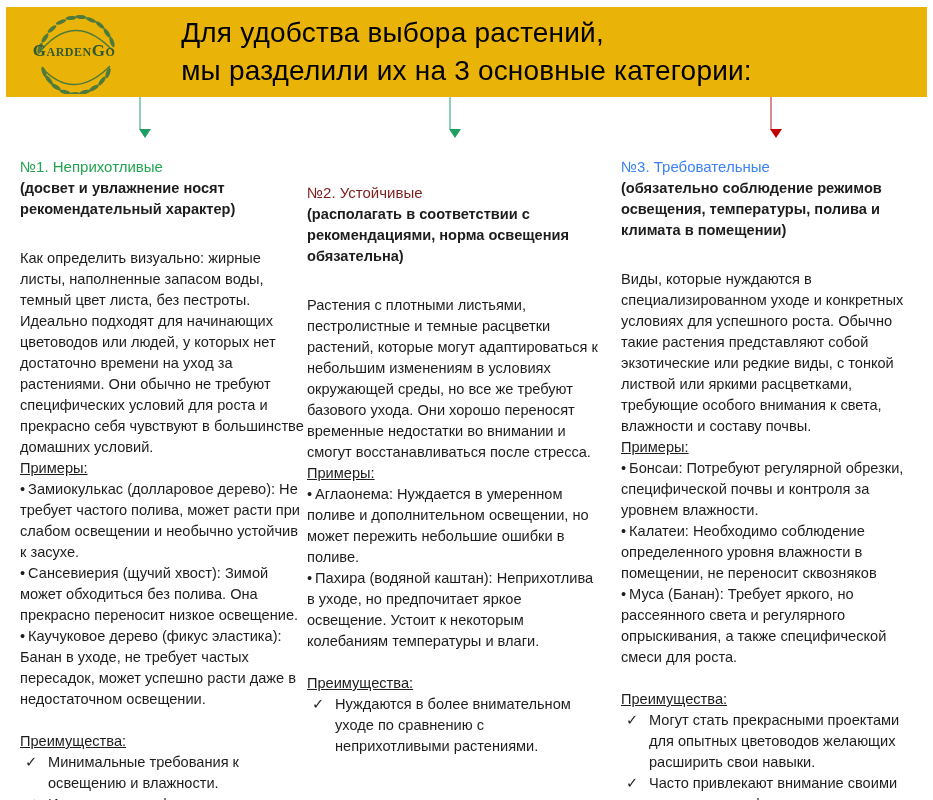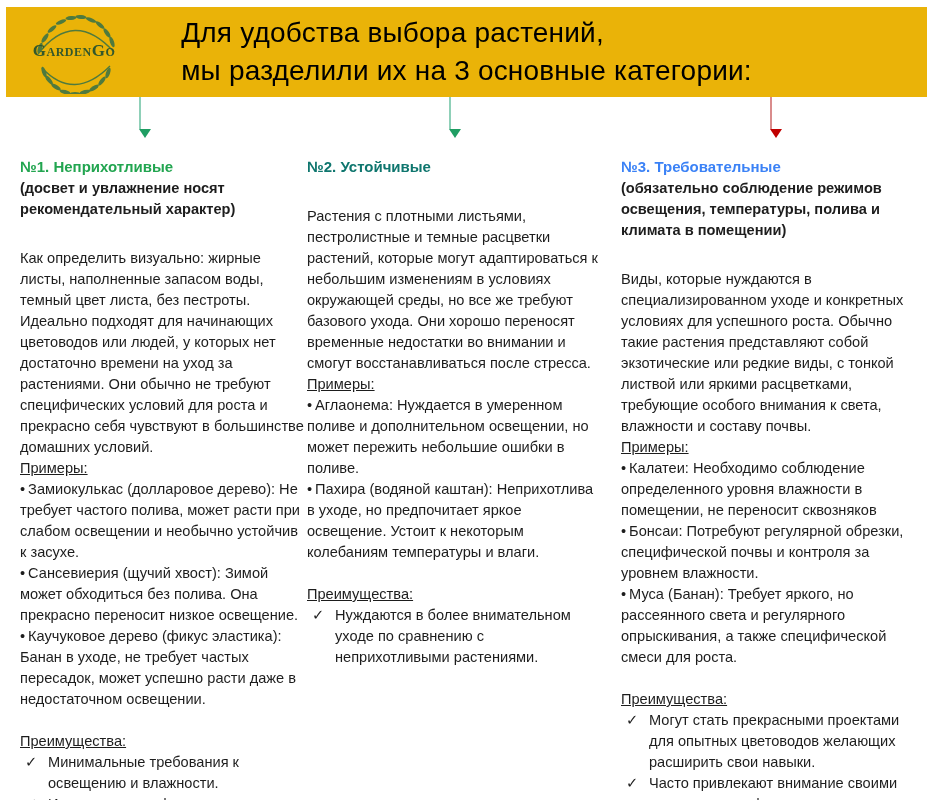--- a/index.html
+++ b/index.html
@@ -37,23 +37,23 @@
   .arrow-teal .shaft { background:#8fd0b8; }
   .arrow-teal .head  { border-top-color:#1f9e63; }
   .arrow-red  .shaft { background:#d98c8c; }
   .arrow-red  .head  { border-top-color:#c00000; }
   .arrow-1 { left:139px; } .arrow-2 { left:449px; } .arrow-3 { left:770px; }
   
   .col { position:absolute; top:156px; font-size:14.6px; line-height:21px; }
   .col-1 { left:20px;  width:284px; }
   .col-2 { left:307px; width:295px; }
   .col-3 { left:621px; width:293px; }
-  .cat-heading { font-size:15px; font-weight:700; line-height:22px; }
+  .cat-heading { font-size:15px; font-weight:400; line-height:22px; }
   .c1 .cat-heading { color:#22a550; }
-  .c2 .cat-heading { color:#0f766e; }
+  .c2 .cat-heading { color:#7f1d1d;margin-top:26px; }
   .c3 .cat-heading { color:#3b82f6; }
   .cat-sub { font-weight:700; }
   .cat-desc { margin-top:28px; }
   .sec-label { text-decoration:underline; font-weight:400; }
   .adv-label { margin-top:21px; }
   .example .bullet { margin-right:3px; }
   .advantage { position:relative; padding-left:28px; }
   .advantage .check { position:absolute; left:5px; top:0; }
 </style>
 </head>
@@ -120,36 +120,37 @@
     <div class="example"><span class="bullet">•</span><span>Сансевиерия (щучий хвост): Зимой может обходиться без полива. Она прекрасно переносит низкое освещение.</span></div>
     <div class="example"><span class="bullet">•</span><span>Каучуковое дерево (фикус эластика): Банан в уходе, не требует частых пересадок, может успешно расти даже в недостаточном освещении.</span></div>
     <p class="sec-label adv-label">Преимущества:</p>
     <div class="advantage"><span class="check">✓</span><span>Минимальные требования к освещению и влажности.</span></div>
     <div class="advantage"><span class="check">✓</span><span>Идеальны для офисов и домашних условий.</span></div>
 
   </section>
 
   <section class="col col-2 c2">
     <h3 class="cat-heading">№2. Устойчивые</h3>
+    <p class="cat-sub">(располагать в соответствии с рекомендациями, норма освещения обязательна)</p>
     <p class="cat-desc">Растения с плотными листьями, пестролистные и темные расцветки растений, которые могут адаптироваться к небольшим изменениям в условиях окружающей среды, но все же требуют базового ухода. Они хорошо переносят временные недостатки во внимании и смогут восстанавливаться после стресса.</p>
     <p class="sec-label">Примеры:</p>
     <div class="example"><span class="bullet">•</span><span>Аглаонема: Нуждается в умеренном поливе и дополнительном освещении, но может пережить небольшие ошибки в поливе.</span></div>
     <div class="example"><span class="bullet">•</span><span>Пахира (водяной каштан): Неприхотлива в уходе, но предпочитает яркое освещение. Устоит к некоторым колебаниям температуры и влаги.</span></div>
     <p class="sec-label adv-label">Преимущества:</p>
     <div class="advantage"><span class="check">✓</span><span>Нуждаются в более внимательном уходе по сравнению с неприхотливыми растениями.</span></div>
 
   </section>
 
   <section class="col col-3 c3">
     <h3 class="cat-heading">№3. Требовательные</h3>
     <p class="cat-sub">(обязательно соблюдение режимов освещения, температуры, полива и климата в помещении)</p>
     <p class="cat-desc">Виды, которые нуждаются в специализированном уходе и конкретных условиях для успешного роста. Обычно такие растения представляют собой экзотические или редкие виды, с тонкой листвой или яркими расцветками, требующие особого внимания к света, влажности и составу почвы.</p>
     <p class="sec-label">Примеры:</p>
+    <div class="example"><span class="bullet">•</span><span>Бонсаи: Потребуют регулярной обрезки, специфической почвы и контроля за уровнем влажности.</span></div>
     <div class="example"><span class="bullet">•</span><span>Калатеи: Необходимо соблюдение определенного уровня влажности в помещении, не переносит сквозняков</span></div>
-    <div class="example"><span class="bullet">•</span><span>Бонсаи: Потребуют регулярной обрезки, специфической почвы и контроля за уровнем влажности.</span></div>
     <div class="example"><span class="bullet">•</span><span>Муса (Банан): Требует яркого, но рассеянного света и регулярного опрыскивания, а также специфической смеси для роста.</span></div>
     <p class="sec-label adv-label">Преимущества:</p>
     <div class="advantage"><span class="check">✓</span><span>Могут стать прекрасными проектами для опытных цветоводов желающих расширить свои навыки.</span></div>
     <div class="advantage"><span class="check">✓</span><span>Часто привлекают внимание своими экзотическими формами и цветами.</span></div>
 
   </section>
 
 </div>
 
 </body></html>

